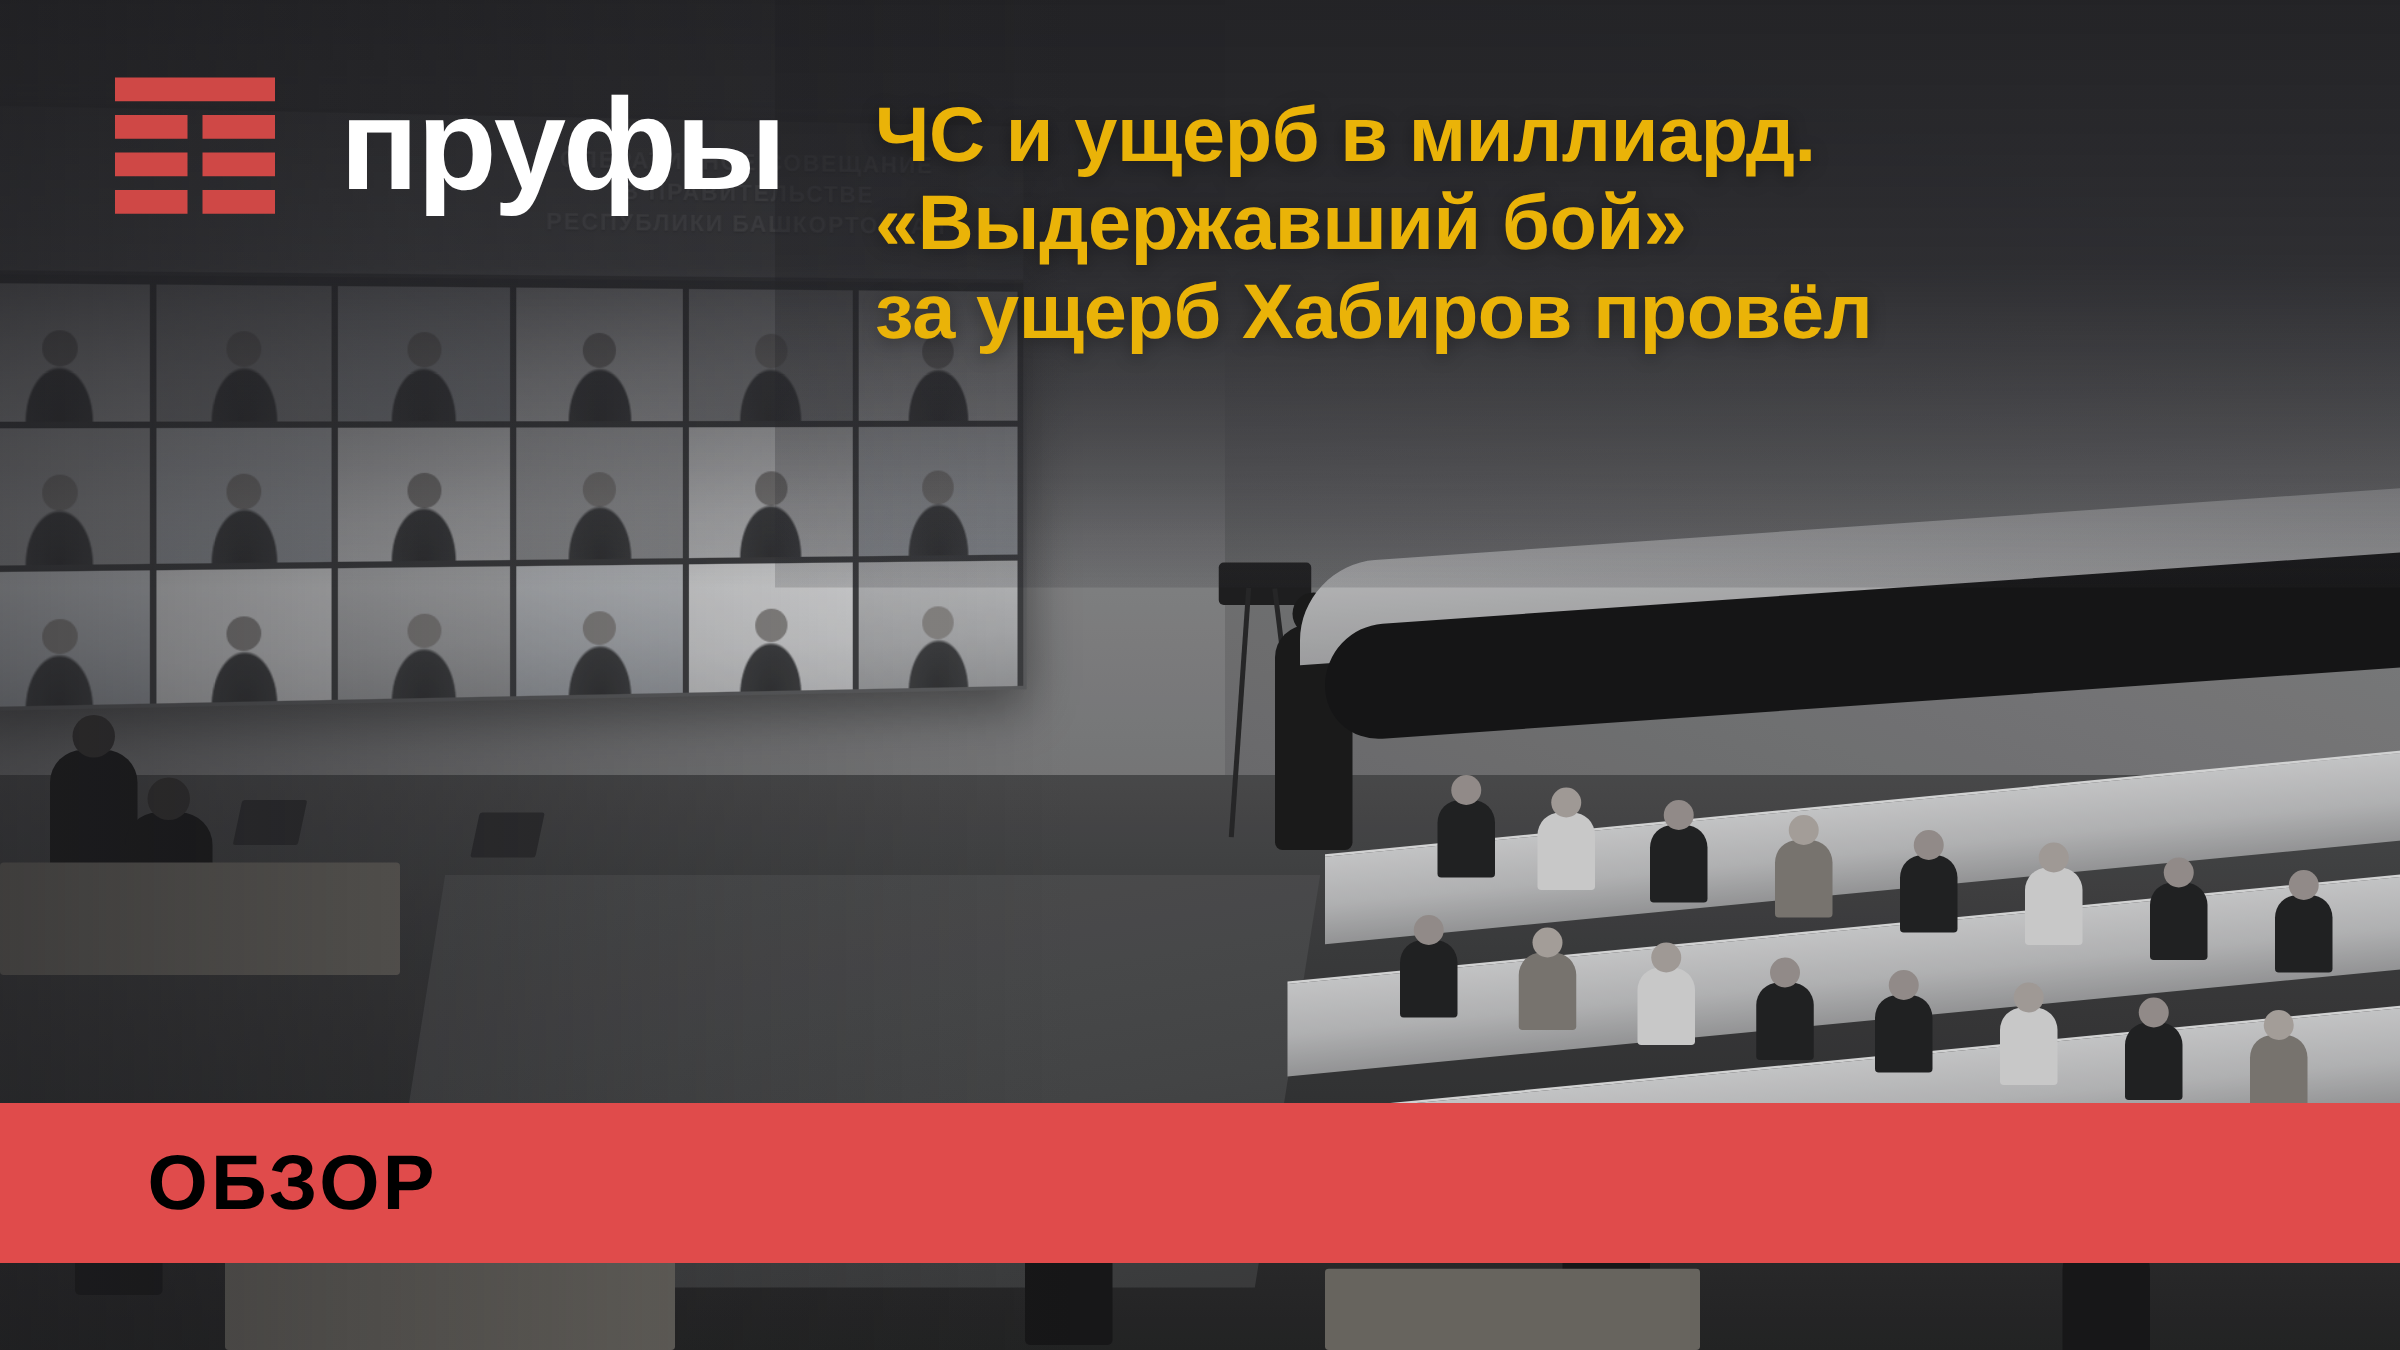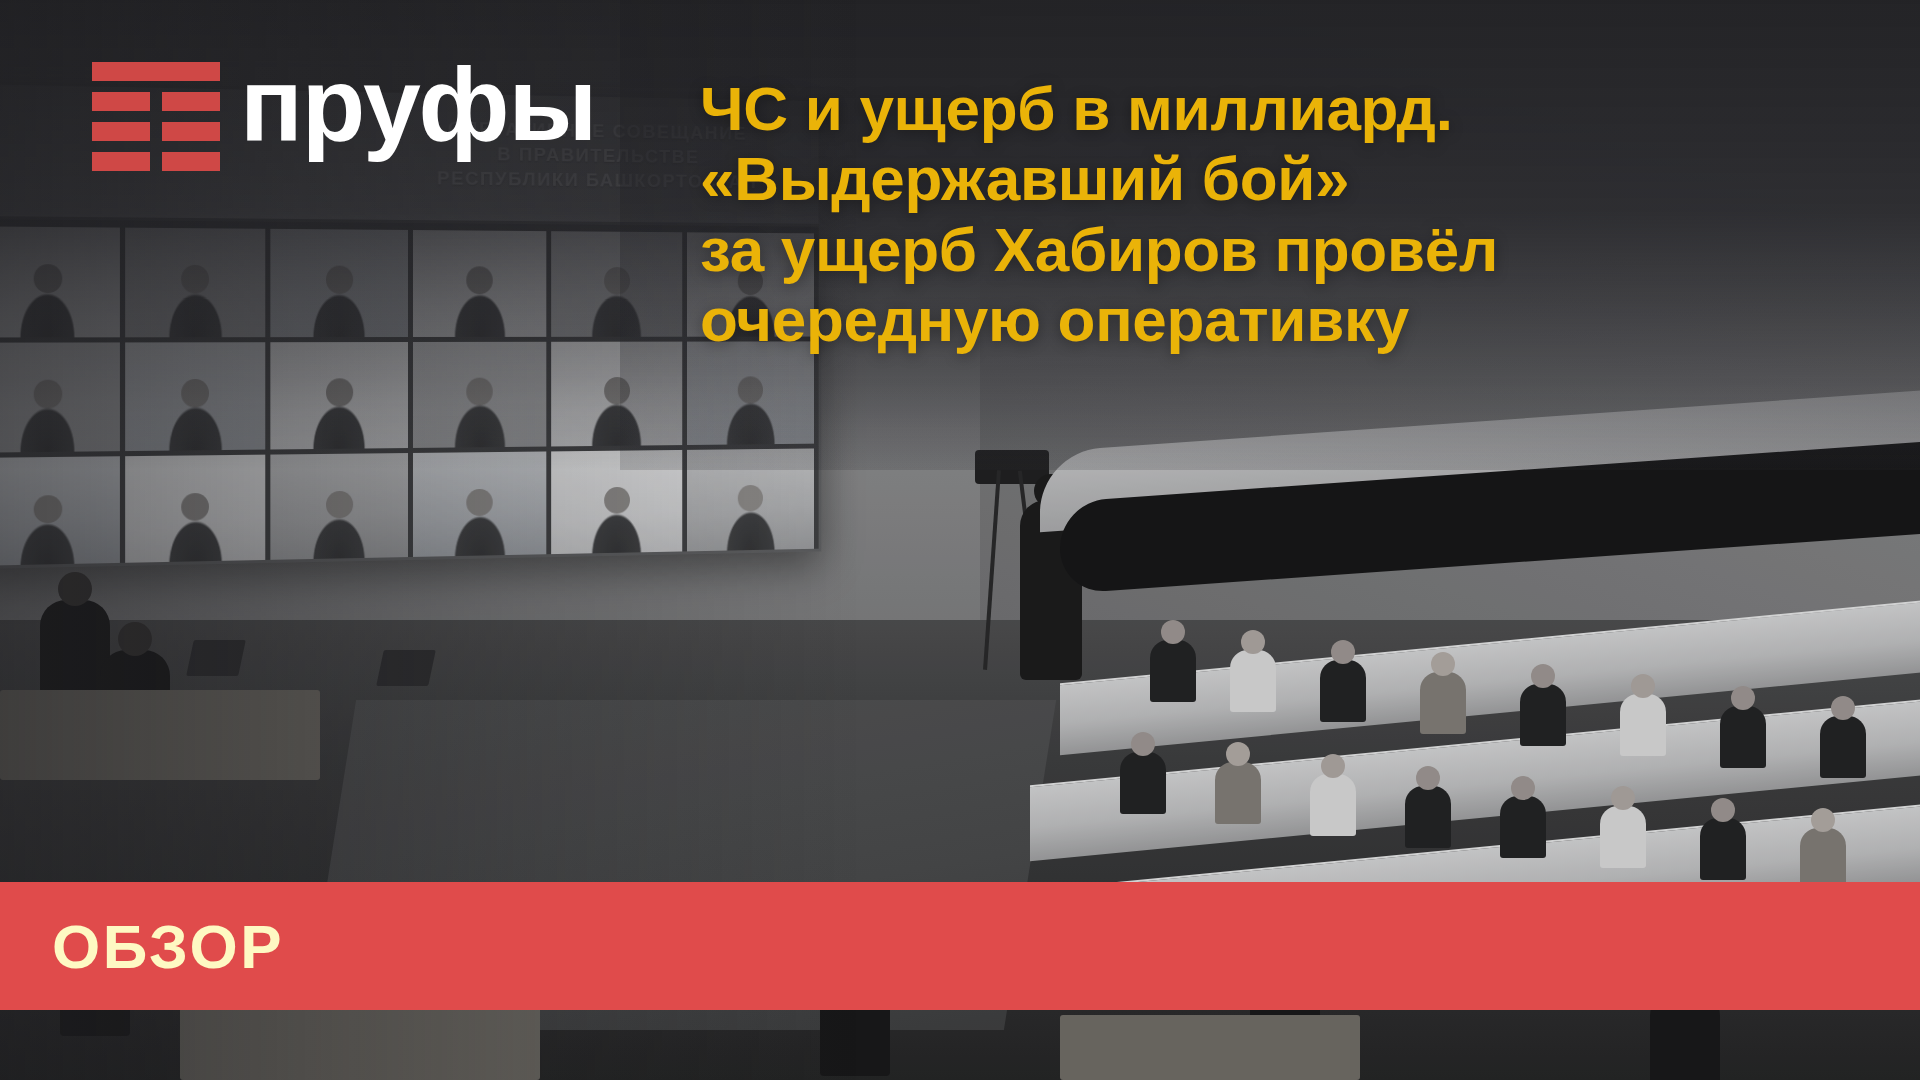--- a/index.html
+++ b/index.html
@@ -172,21 +172,21 @@
     background:linear-gradient(90deg,rgba(30,30,33,.55) 0%,rgba(30,30,33,.18) 60%,rgba(30,30,33,0) 100%);
   }
   .scrim-headline{
     position:absolute; left:620px; top:0; width:1300px; height:470px;
     background:linear-gradient(180deg,rgba(40,40,44,.55),rgba(45,45,50,.18));
   }
 
   
   .logo-block{
     position:absolute; left:92px; top:62px;
-    display:flex; gap:20px;
+    display:flex; align-items:center; gap:52px;
   }
   .logo-mark{
     display:flex; flex-direction:column; gap:11px;
     width:128px;
   }
   .lm-row{ display:flex; gap:12px; height:19px; }
   .lm-bar{ background:#cf4846; height:100%; }
   .lm-bar.full{ width:100%; }
   .lm-bar.half{ width:calc(50% - 6px); }
   .logo-word{
@@ -209,22 +209,22 @@
   }
   .headline .ln{ display:block; white-space:nowrap; }
 
   
   .category-band{
     position:absolute; left:0; bottom:70px; width:100%; height:128px;
     background:#e04b4b;
     display:flex; align-items:center;
   }
   .category-label{
-    margin-left:52px;
-    color:#fef9c3;
+    margin-left:118px;
+    color:#000000;
     font-size:62px;
     font-weight:bold;
     letter-spacing:2.5px;
   }
 </style>
 </head>
 <body>
 
 <div class="card">
 
@@ -331,20 +331,19 @@
         <span class="lm-bar half"></span>
       </div>
     </div>
     <div class="logo-word">пруфы</div>
   </div>
 
   <h1 class="headline">
     <span class="ln">ЧС и ущерб в миллиард.</span>
     <span class="ln">«Выдержавший бой»</span>
     <span class="ln">за ущерб Хабиров провёл</span>
-    <span class="ln">очередную оперативку</span>
   </h1>
 
   <div class="category-band">
     <span class="category-label">ОБЗОР</span>
   </div>
 
 </div>
 
 </body></html>

